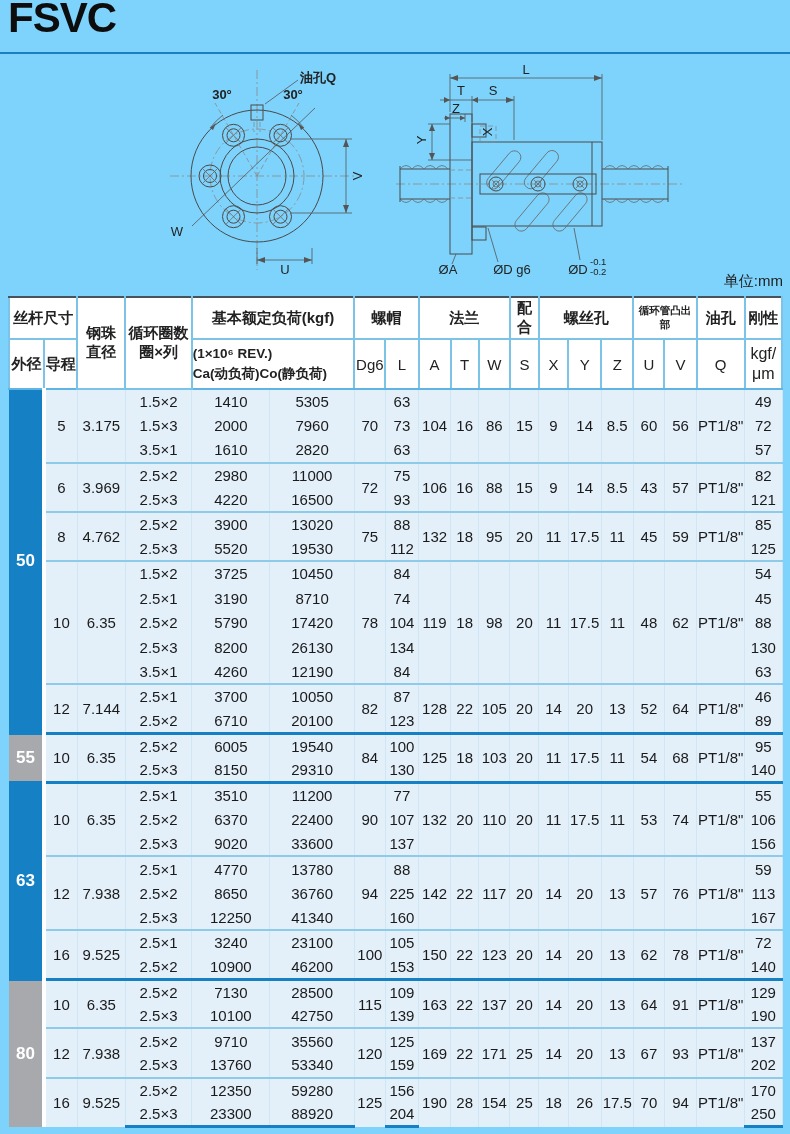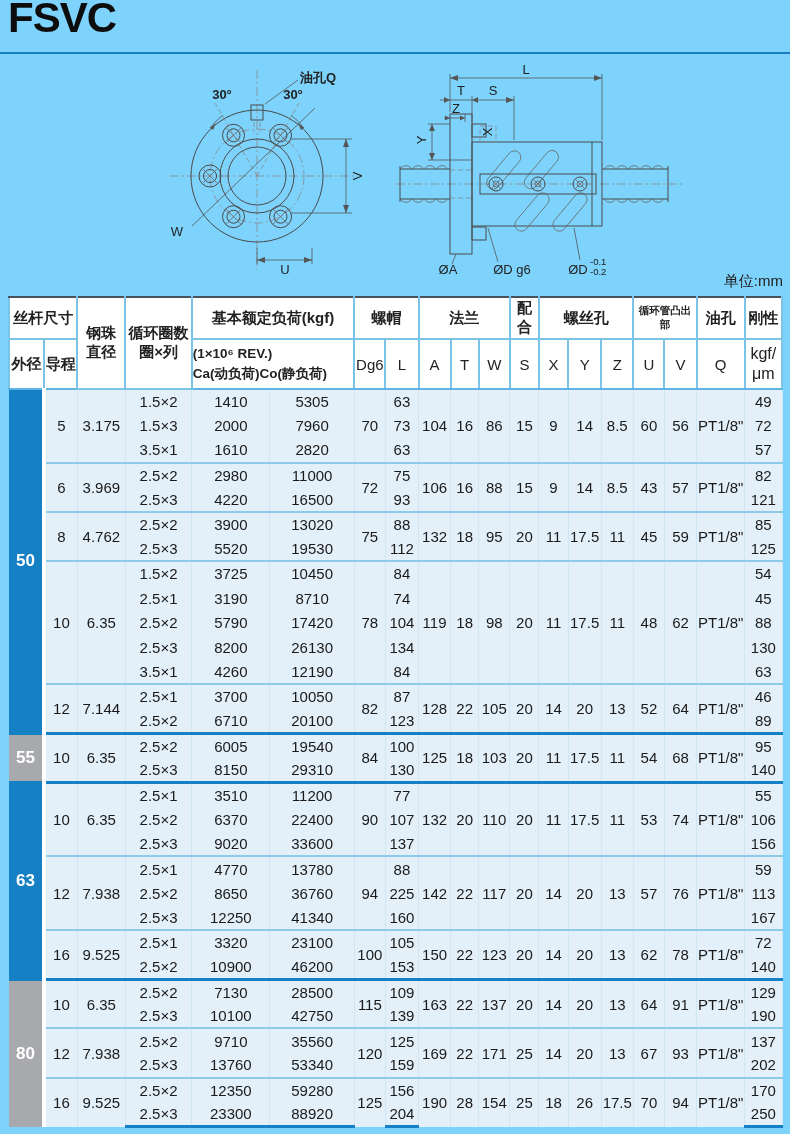--- a/index.html
+++ b/index.html
@@ -570,21 +570,21 @@
           <td>2.5×3</td>
           <td>12250</td>
           <td>41340</td>
           <td>160</td>
           <td>167</td>
         </tr>
         <tr class="lead-start">
           <td rowspan="2">16</td>
           <td rowspan="2">9.525</td>
           <td>2.5×1</td>
-          <td>3320</td>
+          <td>3240</td>
           <td>23100</td>
           <td rowspan="2">100</td>
           <td>105</td>
           <td rowspan="2">150</td>
           <td rowspan="2">22</td>
           <td rowspan="2">123</td>
           <td rowspan="2">20</td>
           <td rowspan="2">14</td>
           <td rowspan="2">20</td>
           <td rowspan="2">13</td>

